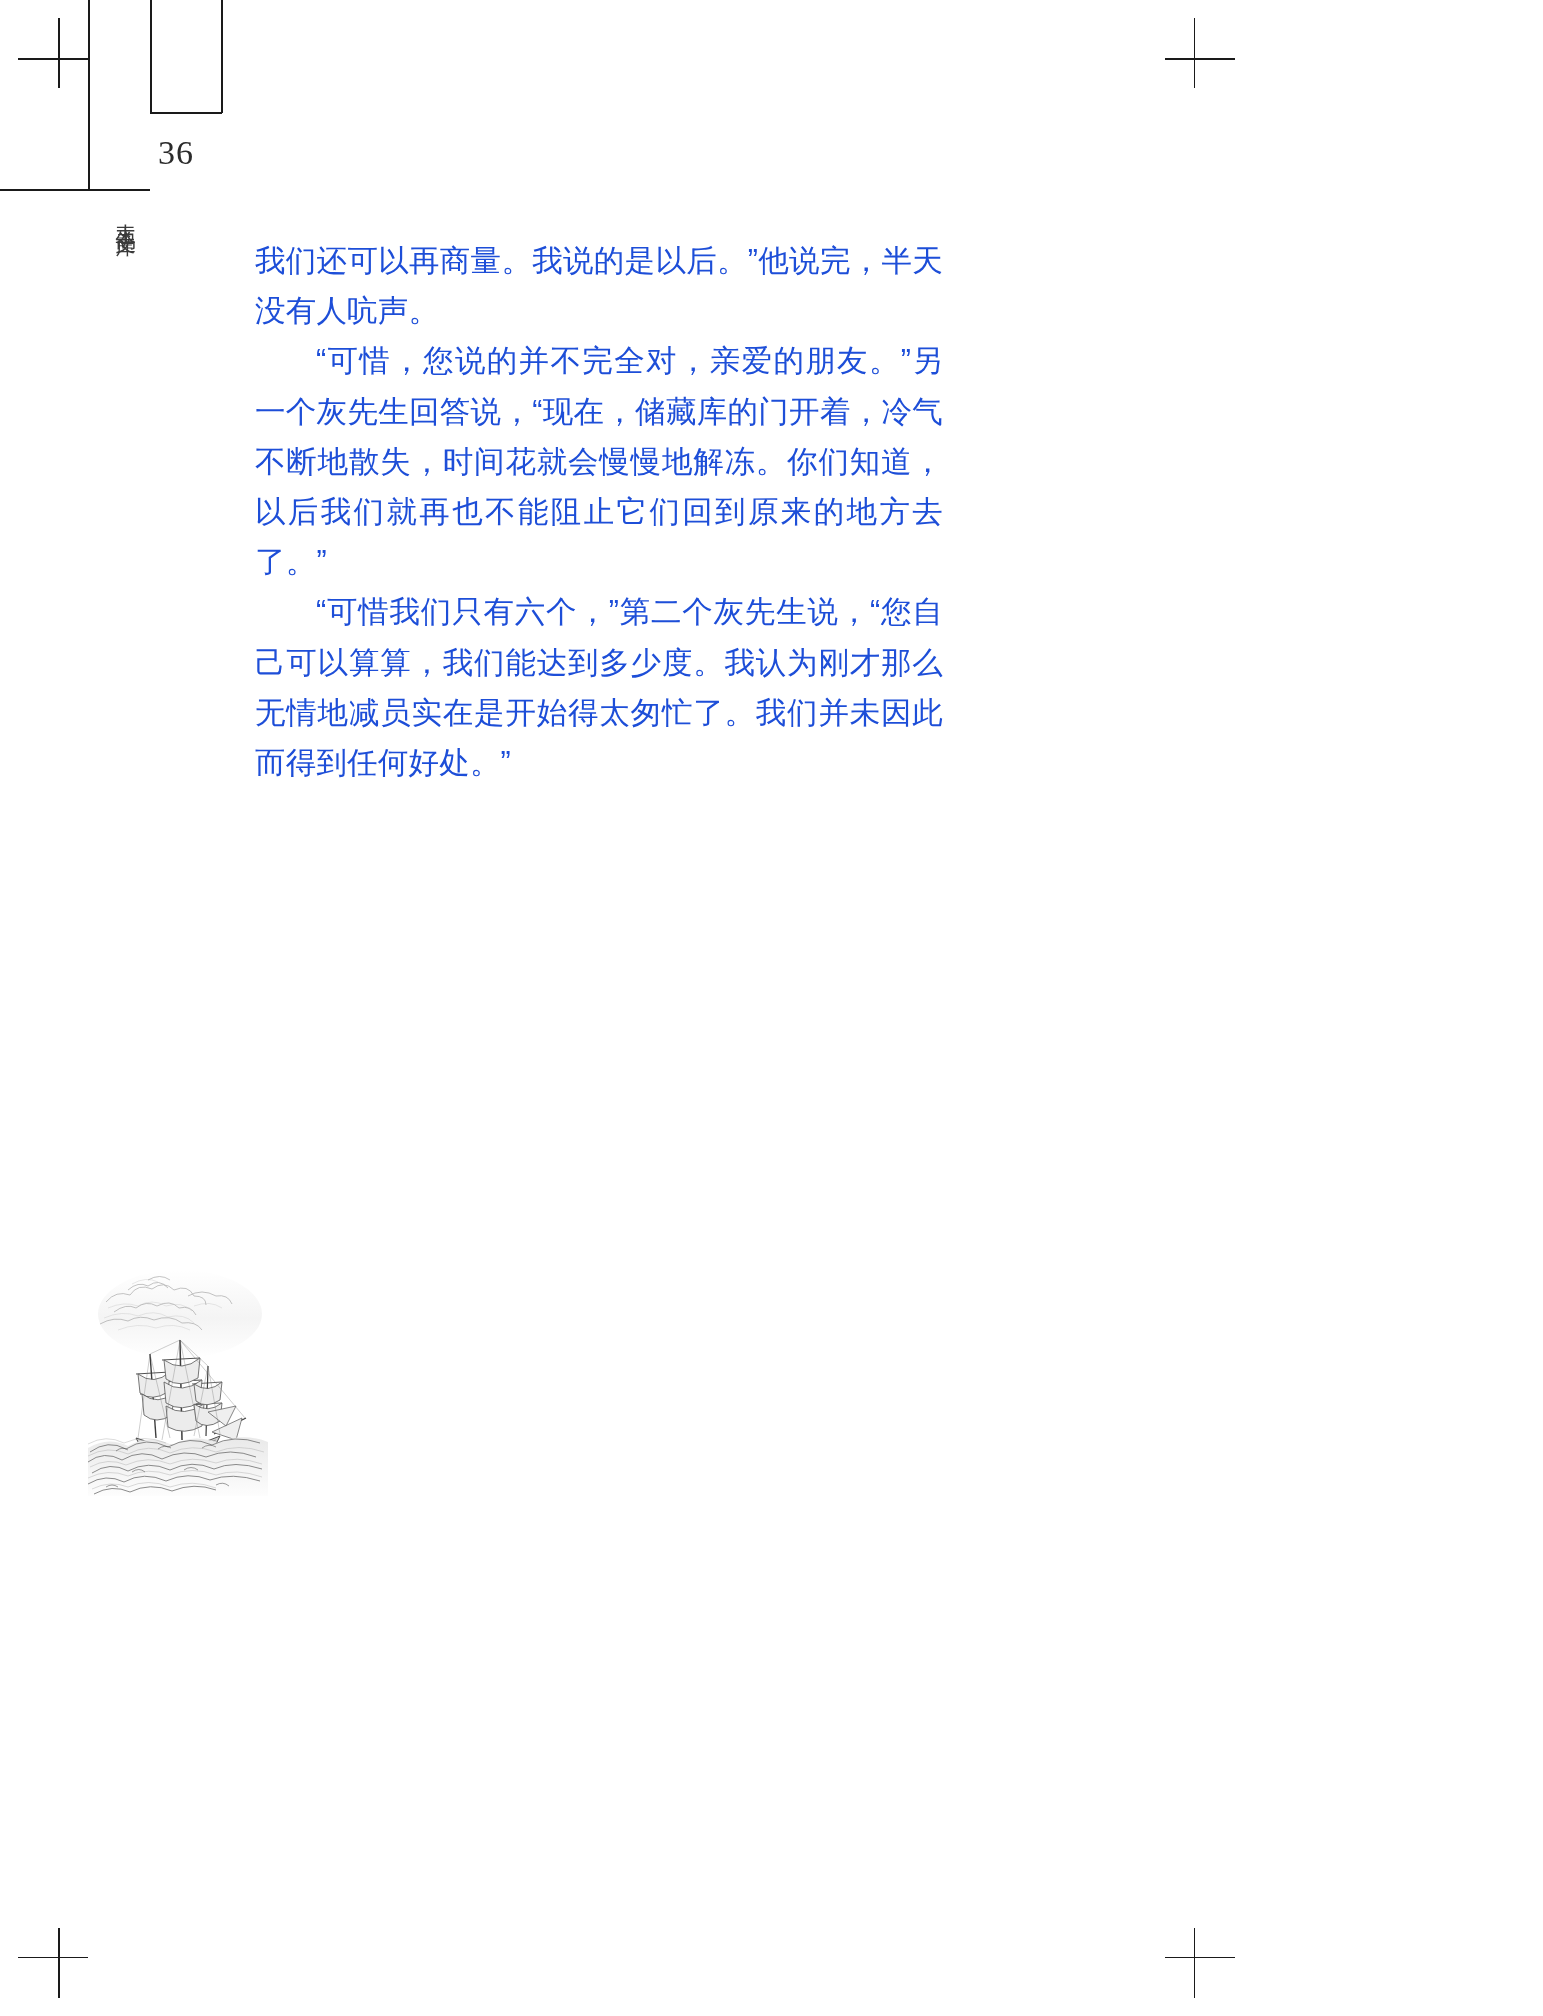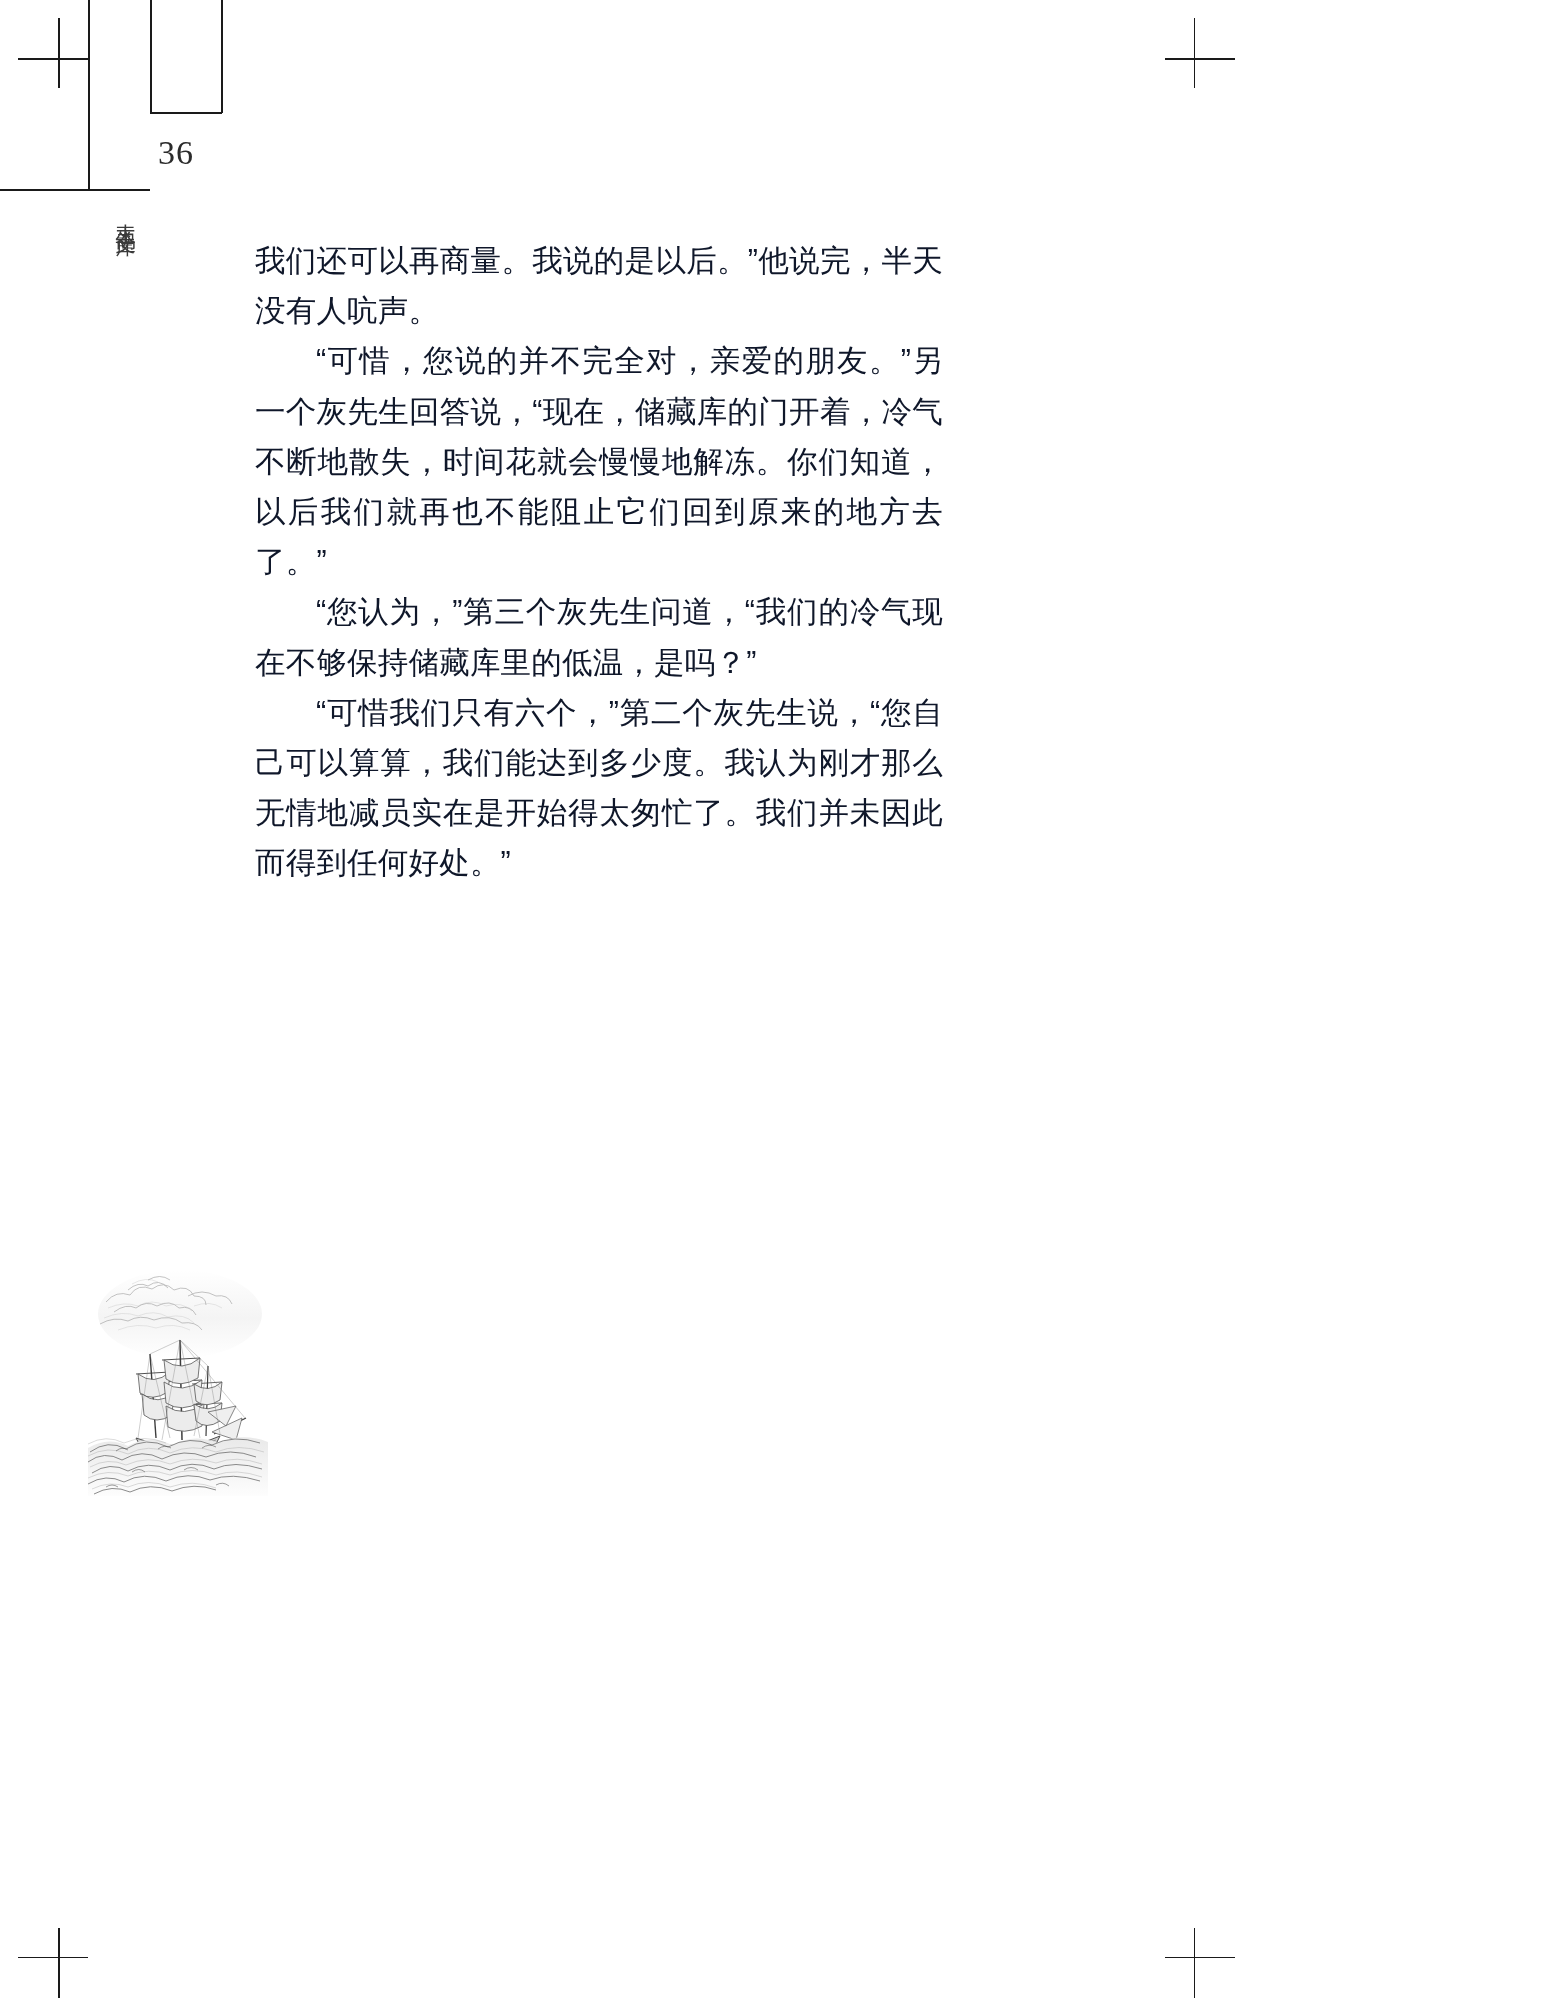--- a/index.html
+++ b/index.html
@@ -95,21 +95,21 @@
   .body-column {
     position: absolute;
     left: 255px;
     top: 235px;
     width: 688px;
   }
   .body-column p {
     margin: 0 0 0 0;
     font-size: 30.5px;
     line-height: 50.2px;
-    color: #0f172a;
+    color: #1d4ed8;
     text-align: justify;
     text-justify: inter-ideograph;
     letter-spacing: 0.2px;
     font-family: "Liberation Sans", "DejaVu Sans", sans-serif;
     font-weight: 400;
   }
   .body-column p.indent { text-indent: 2em; }
   .body-column p.cont   { text-indent: 0; }
 
   
@@ -152,21 +152,20 @@
     <div class="ln lnE"></div>
   </div>
 
   <div class="page-number">36</div>
 
   <div class="vertical-imprint">大王鸽文库</div>
 
   <div class="body-column">
     <p class="cont">我们还可以再商量。我说的是以后。”他说完，半天没有人吭声。</p>
     <p class="indent">“可惜，您说的并不完全对，亲爱的朋友。”另一个灰先生回答说，“现在，储藏库的门开着，冷气不断地散失，时间花就会慢慢地解冻。你们知道，以后我们就再也不能阻止它们回到原来的地方去了。”</p>
-    <p class="indent">“您认为，”第三个灰先生问道，“我们的冷气现在不够保持储藏库里的低温，是吗？”</p>
     <p class="indent">“可惜我们只有六个，”第二个灰先生说，“您自己可以算算，我们能达到多少度。我认为刚才那么无情地减员实在是开始得太匆忙了。我们并未因此而得到任何好处。”</p>
   </div>
 
   <div class="ship-illustration">
     <svg viewBox="0 0 180 235" xmlns="http://www.w3.org/2000/svg">
       <defs>
         <linearGradient id="skyFade" x1="0" y1="0" x2="0" y2="1">
           <stop offset="0%" stop-color="#ffffff"></stop>
           <stop offset="55%" stop-color="#f4f4f4"></stop>
           <stop offset="100%" stop-color="#ffffff"></stop>

